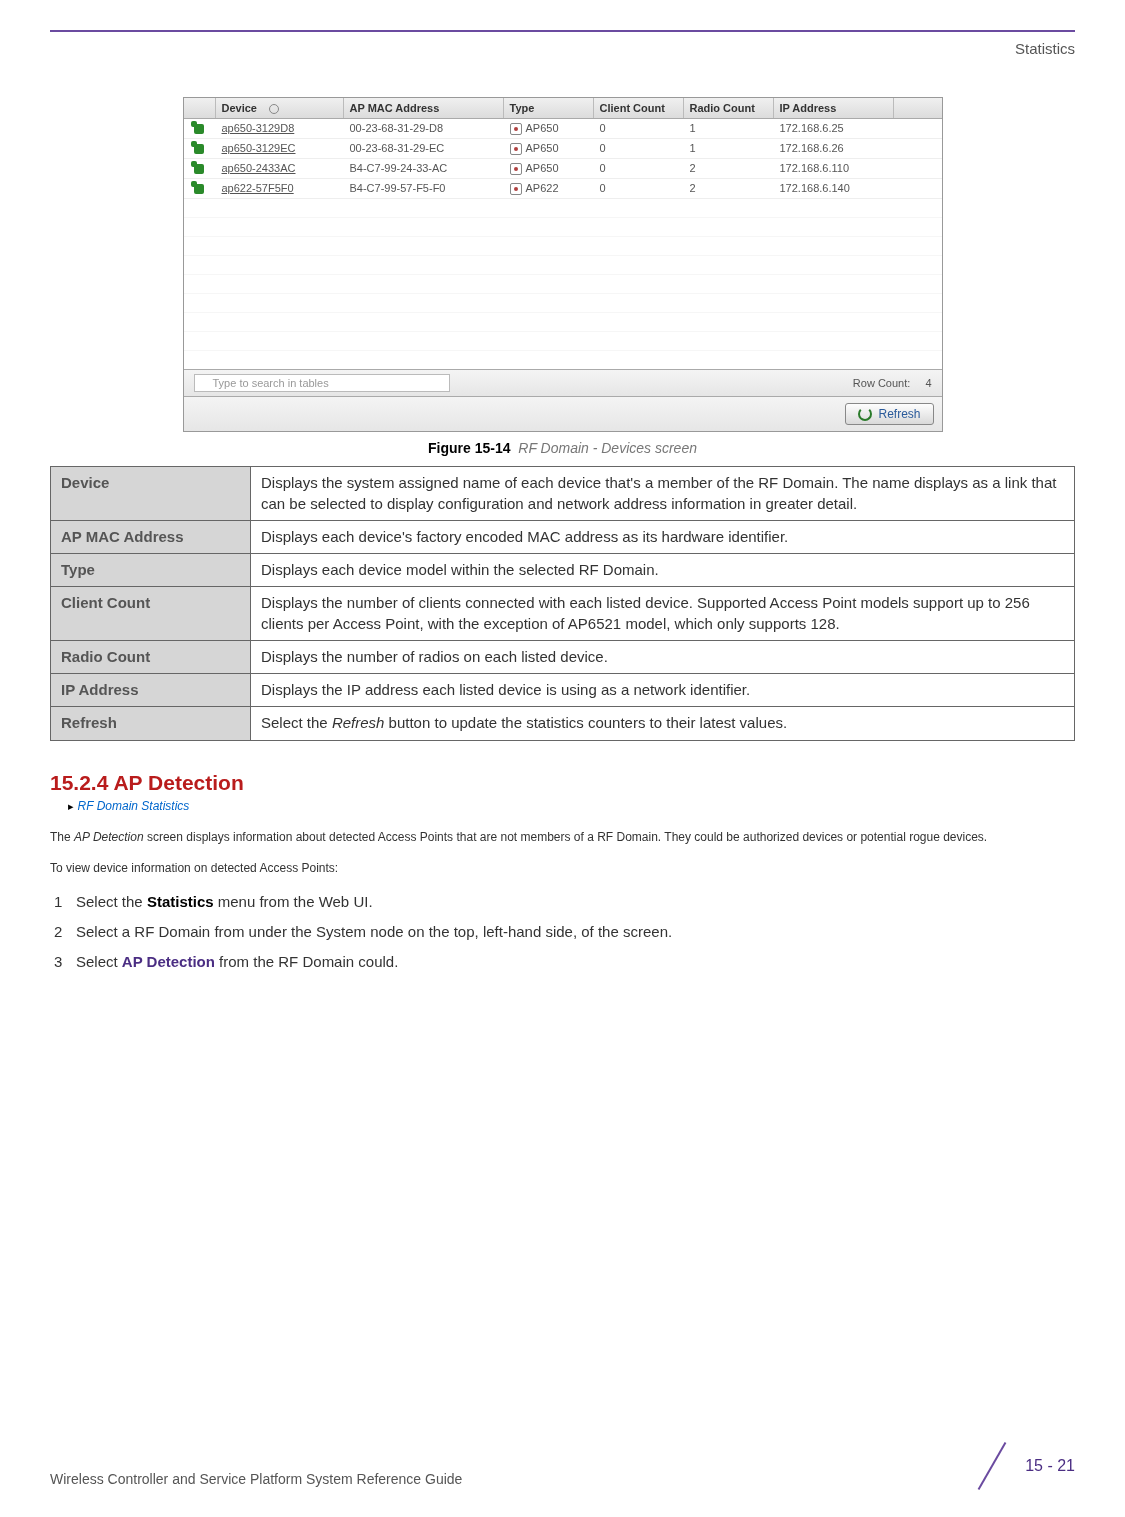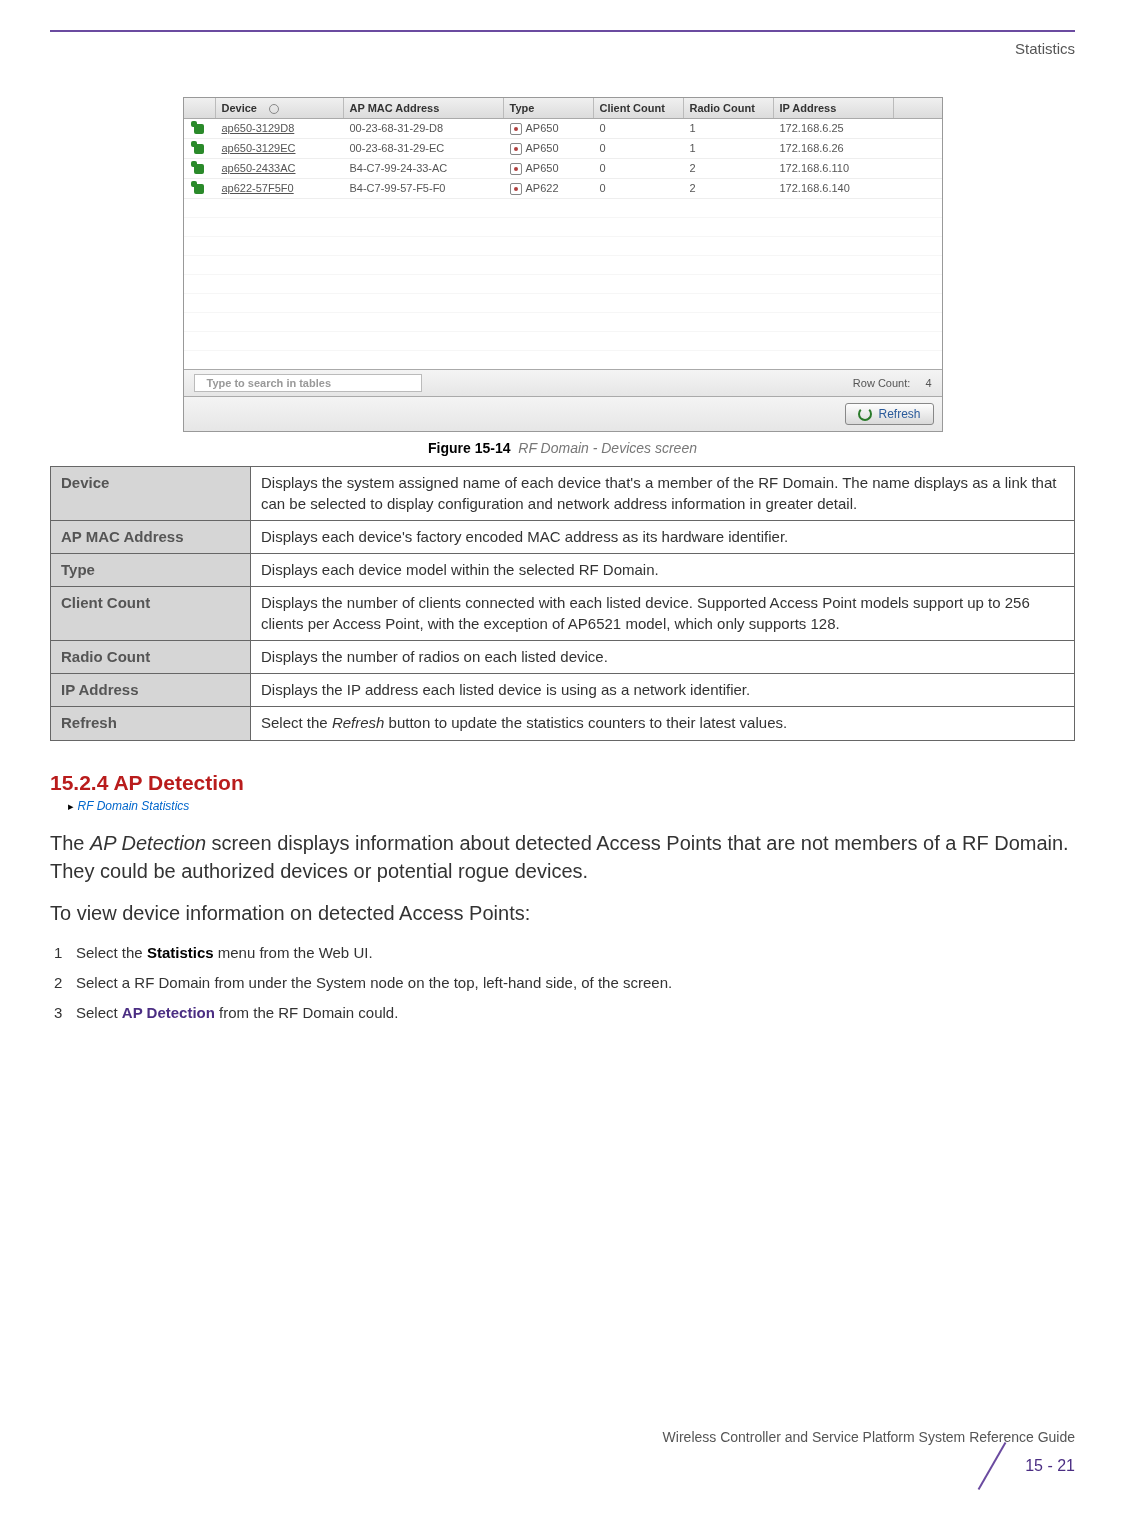--- a/index.html
+++ b/index.html
@@ -79,22 +79,22 @@
       background:#b04040; top:3px; left:3px;
     }
     .grid-empty { height: 170px; background:repeating-linear-gradient(#fff,#fff 18px,#f6f6f6 18px,#f6f6f6 19px); }
     .grid-foot {
       display:flex; justify-content:space-between; align-items:center;
       padding:4px 10px; background:linear-gradient(#f4f4f4,#e6e6e6);
       border-top:1px solid #aaa; border-bottom:1px solid #aaa;
       font-size:11px; color:#555;
     }
     .search-box {
-      border:1px solid #bbb; background:#fff; padding:2px 12px; width:228px;
-      color:#999; font-style: normal; font-weight: bold;
+      border:1px solid #bbb; background:#fff; padding:2px 18px; width:256px;
+      color:#999; font-style: normal;
     }
     .refresh-bar {
       display:flex; justify-content:flex-end; padding:6px 8px;
       background:linear-gradient(#f4f4f4,#e6e6e6);
     }
     .refresh-btn {
       display:flex; align-items:center; gap:6px;
       background:linear-gradient(#fefefe,#d9d9d9);
       border:1px solid #888; border-radius:3px; padding:3px 12px;
       font-size:12px; color:#2a5a9a; font-weight:normal;
@@ -145,42 +145,42 @@
       margin-bottom: 16px;
     }
     .sub-link::before {
       content: "▸";
       color: #000;
       font-style: normal;
       margin-right: 4px;
       font-size: 11px;
     }
     p.body {
-      font-size: 20px;
+      font-size: 12px;
       line-height: 1.4;
       color: #333;
       margin-bottom: 14px;
     }
     p.body i { font-style: italic; }
     ol.steps { list-style:none; counter-reset: st; margin: 0 0 0 4px; }
     ol.steps li {
       counter-increment: st; font-size: 15px; line-height: 1.6;
       margin-bottom: 6px; color:#333; padding-left: 22px; position:relative;
     }
     ol.steps li::before {
       content: counter(st);
       position:absolute; left:0; top:0; color:#333;
     }
     ol.steps b { font-weight:bold; color:#000; }
     .kw { color:#4b2e83; font-weight:bold; }
 
     .footer {
       position:absolute; bottom:30px; left:50px; right:50px;
       display:flex; justify-content:space-between; align-items:flex-end;
-      font-size: 14px; color:#555;flex-direction:column;
+      font-size: 14px; color:#555;
     }
     .footer .pageno { color:#4b2e83; font-size:16px; }
     .footer .slash {
       width: 42px; height: 42px; position:relative; margin-right: 12px;
     }
     .footer .slash::before {
       content:""; position:absolute; width:2px; height:54px; background:#6b4ba0;
       transform: rotate(30deg); left:20px; top:-6px;
     }
     .footer-right { display:flex; align-items:center; }

